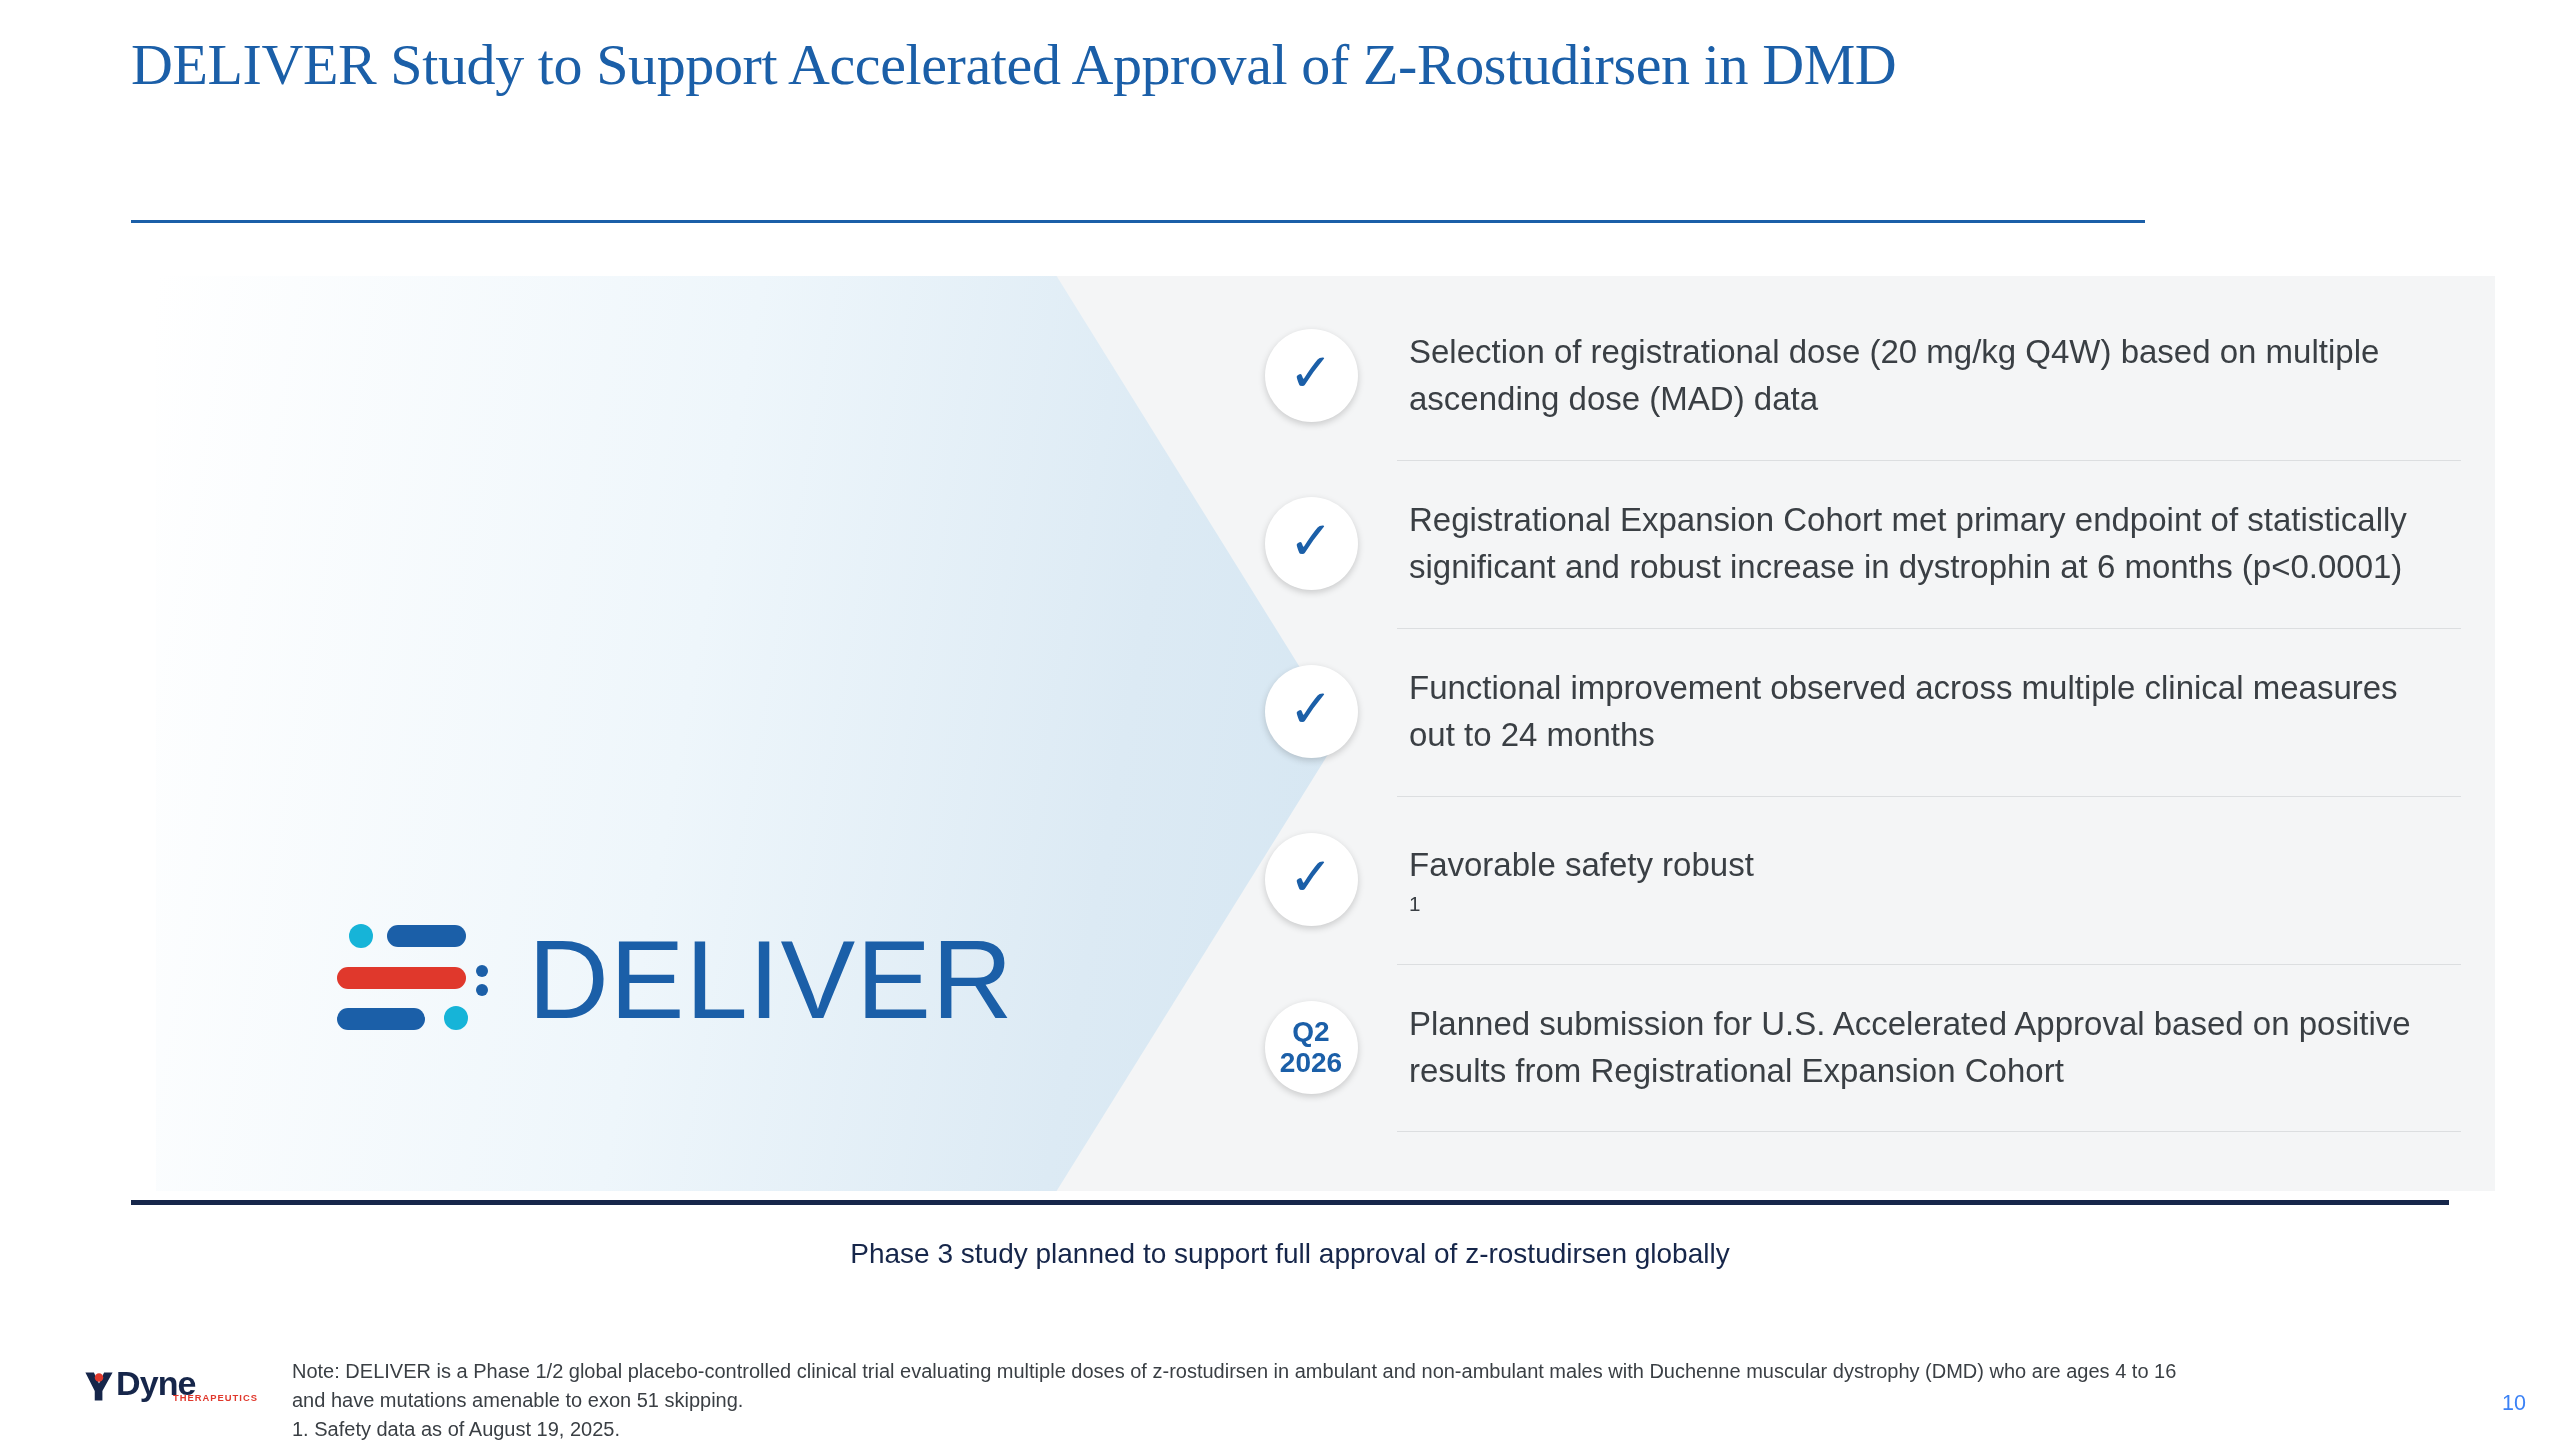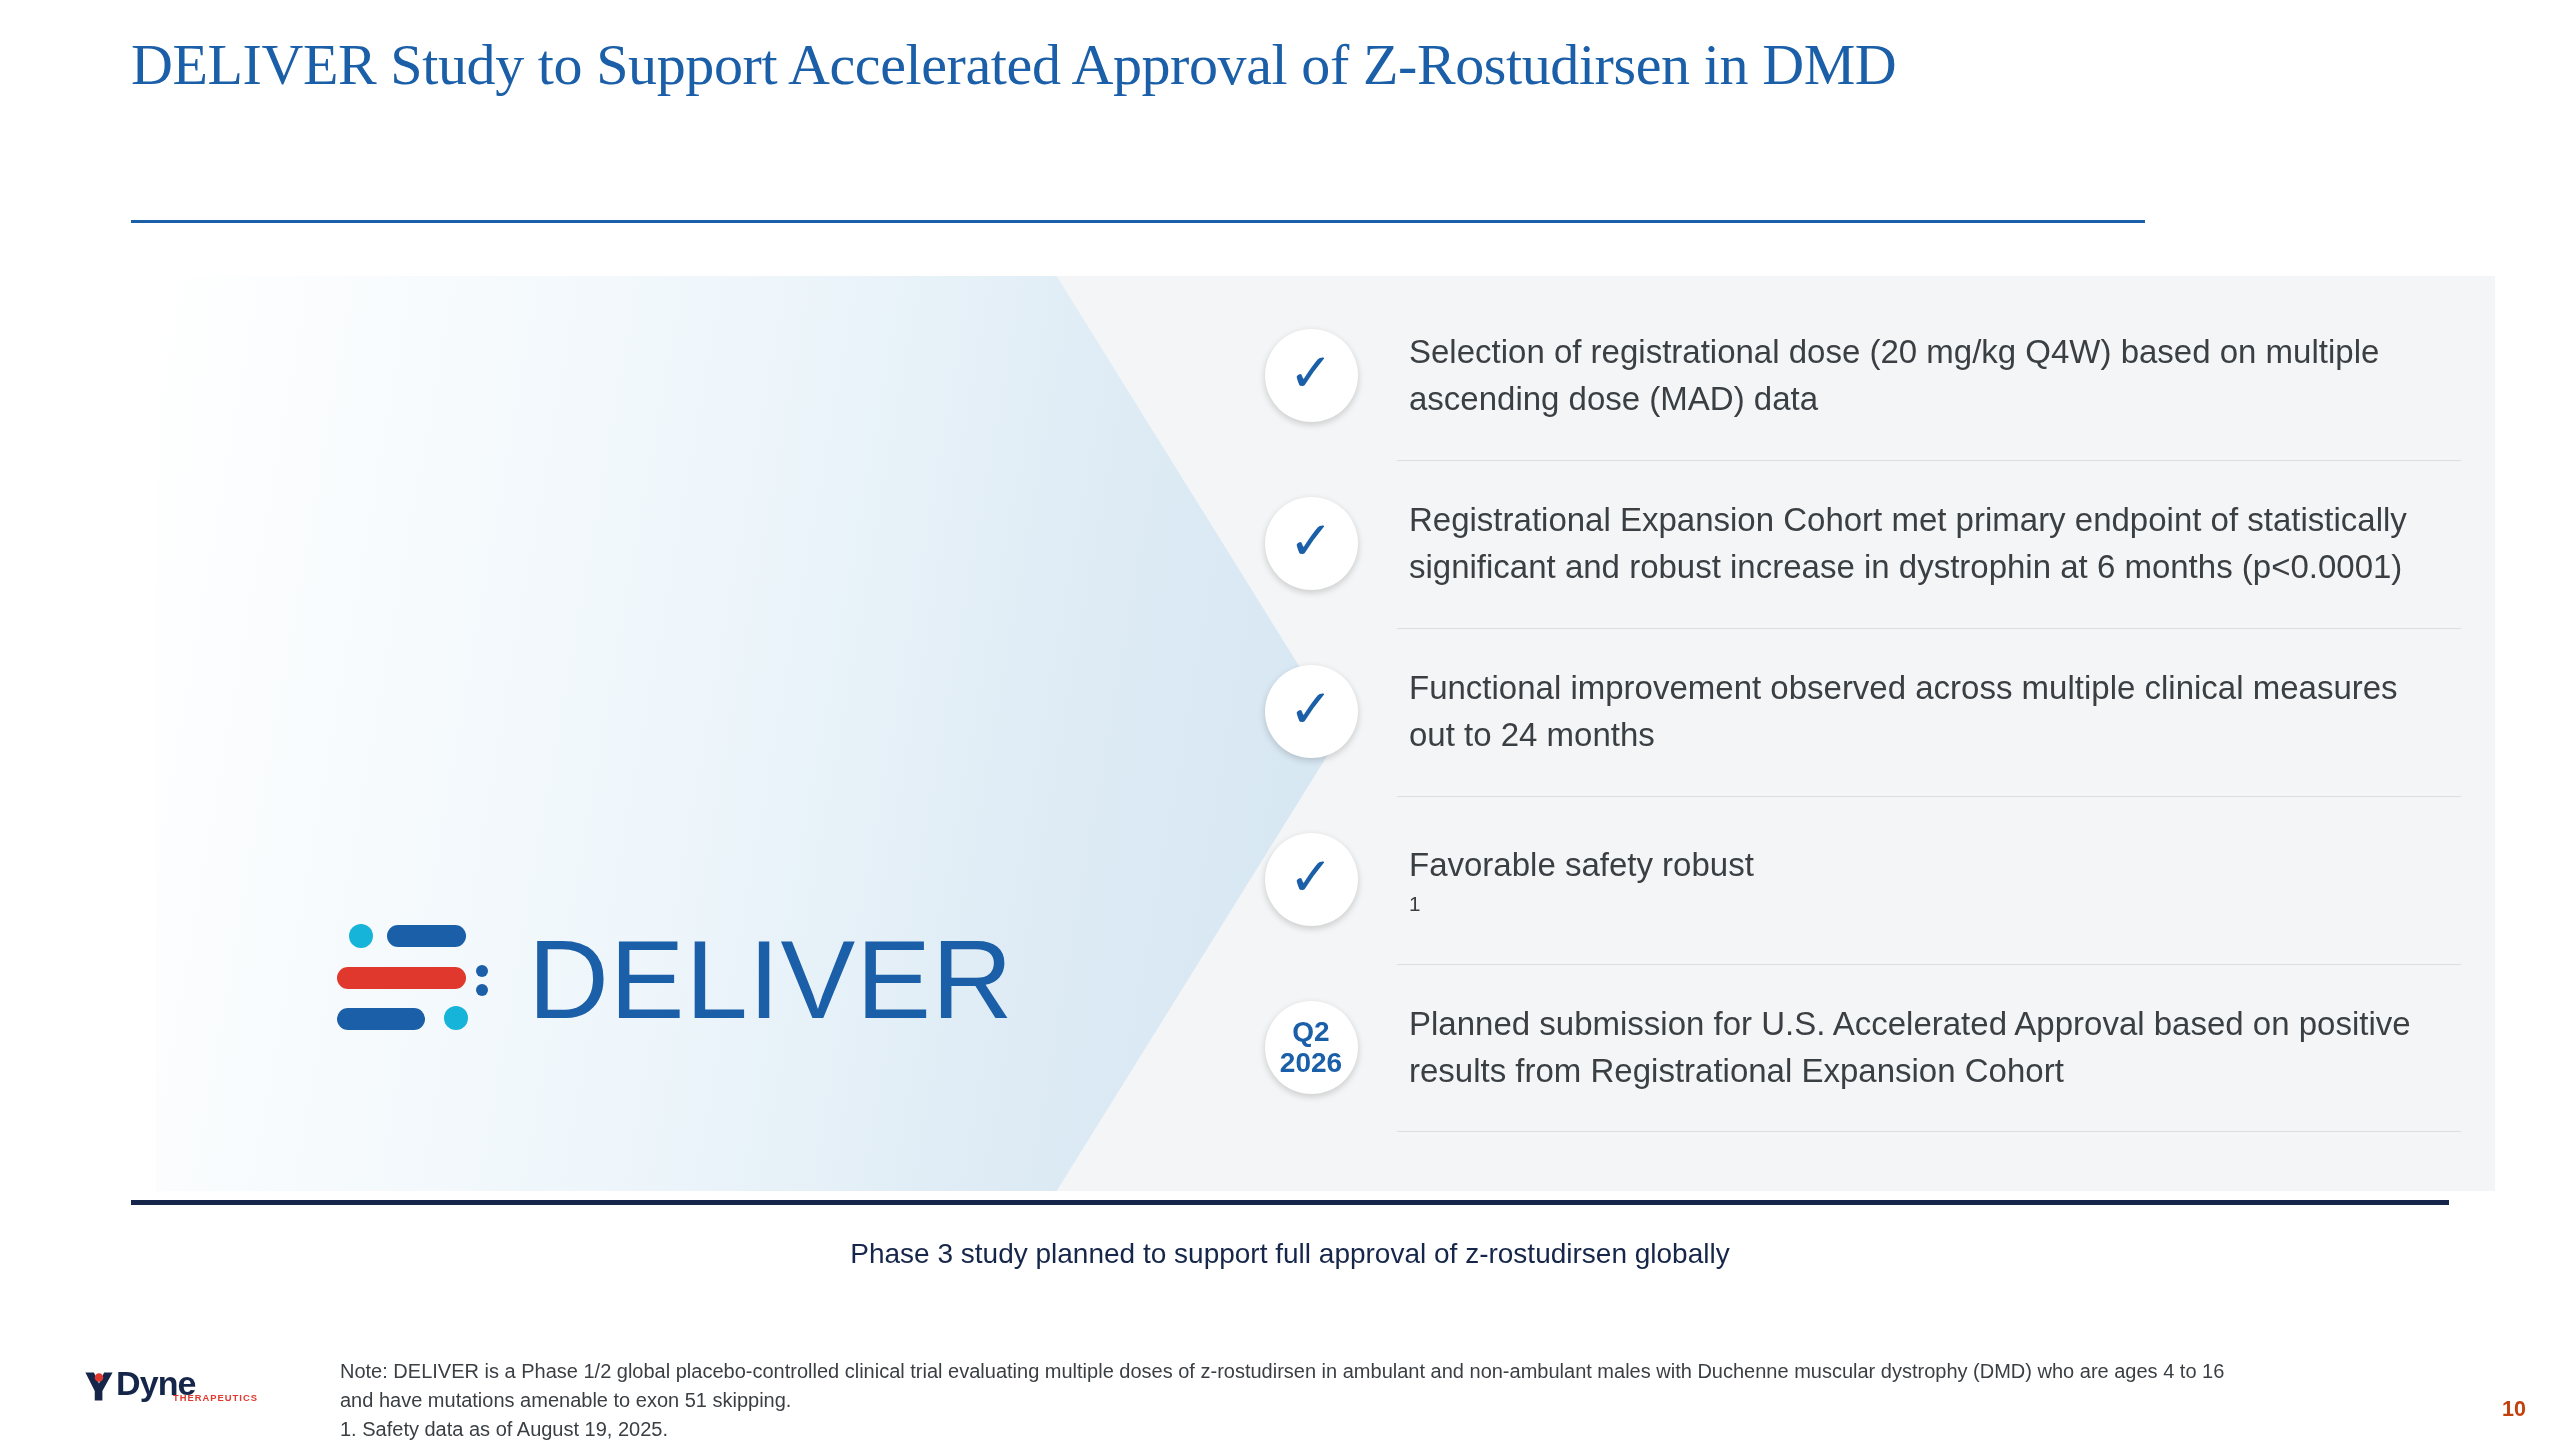--- a/index.html
+++ b/index.html
@@ -137,28 +137,26 @@
     font-weight: normal;
     color: #16264a;
   }
   
   #footnotes {
     position: absolute;
     left: 292px; top: 1357px; width: 1889px;
     font-size: 20px;
     line-height: 1.45;
     color: #3a3f44;
-    margin-left: 48px;
   }
   #page-number {
     position: absolute;
-    right: 50px; bottom: 27px;
+    right: 50px; bottom: 33px;
     font-size: 21.5px;
-    color: #c2410c;
-    font-weight: bold;
+    color: #3b82f6;
   }
   
   #dyne-logo {
     position: absolute;
     left: 82px; top: 1364px;
     width: 189px; height: 53px;
   }
   #dyne-logo .y-mark {
     position: absolute; left: 0; top: 5.2px;
     width: 34px; height: 34px;

